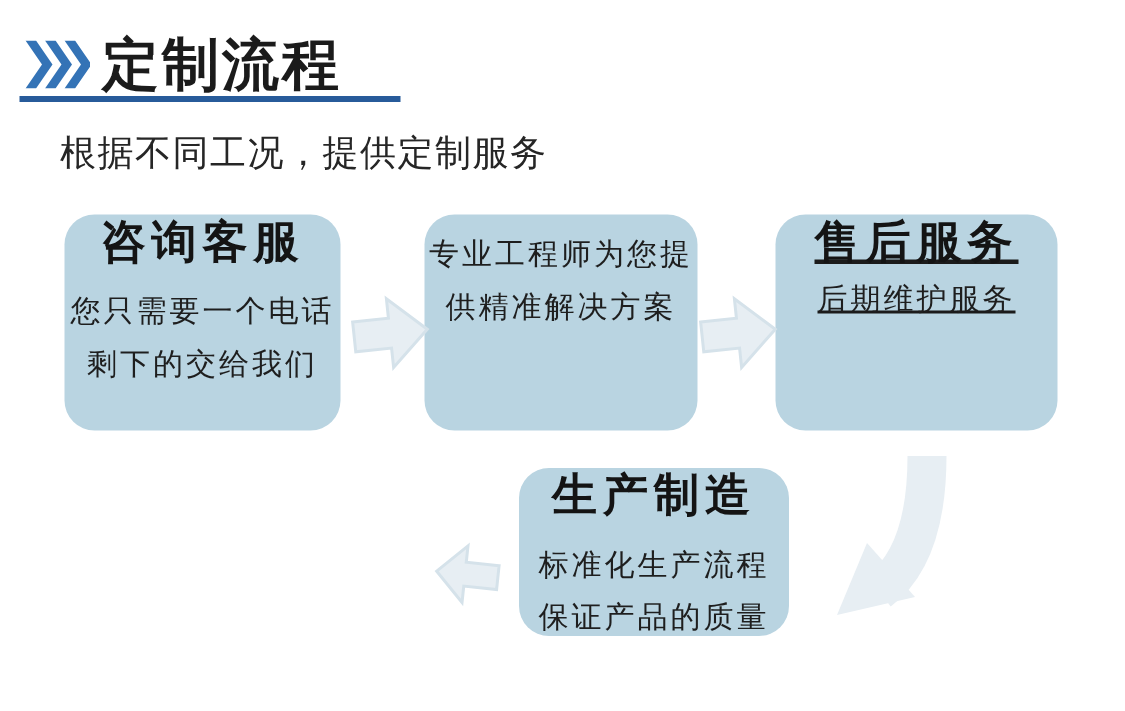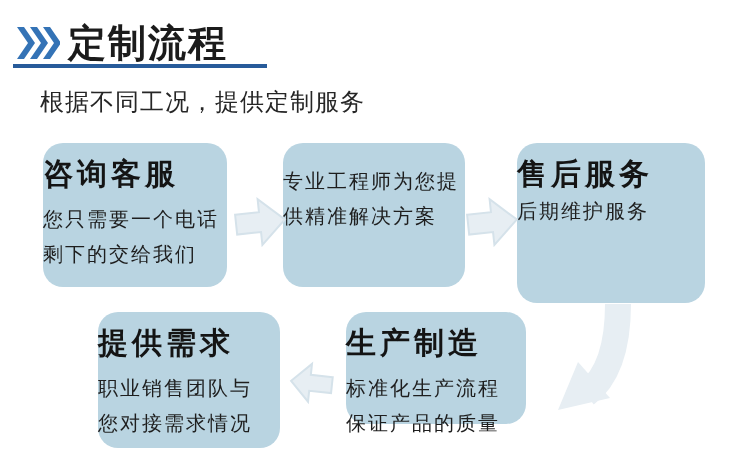--- a/index.html
+++ b/index.html
@@ -16,21 +16,21 @@
   .title-underline{
     position:absolute;left:13px;top:64px;width:254px;height:4px;
     background:var(--underline,#275b9a);
   }
   .subtitle{
     position:absolute;left:40px;top:86px;font-size:24px;color:#262626;letter-spacing:1px;
   }
   
   .step-box{
     position:absolute;background:var(--box_fill,#b9d4e1);border-radius:20px;
-    box-sizing:border-box;padding-top:12px;
+    text-align:center;box-sizing:border-box;
   }
   .step-title{
     display:block;font-size:30px;font-weight:bold;letter-spacing:4px;
     color:#141414;line-height:38px;font-family:"Liberation Sans", sans-serif;
   }
   .step-line{
     display:block;font-size:20px;letter-spacing:2px;color:#1e1e1e;line-height:33px;
     font-family:"DejaVu Serif", serif;margin-top:2px;
   }
   .step-line.first{margin-top:10px;}
@@ -61,30 +61,25 @@
     <span class="step-title">咨询客服</span>
     <span class="step-line first">您只需要一个电话</span>
     <span class="step-line">剩下的交给我们</span>
   </div>
 
   <div class="step-box" style="left:283px;top:143px;width:182px;height:144px;">
     <span class="step-line first">专业工程师为您提</span>
     <span class="step-line">供精准解决方案</span>
   </div>
 
-  <div class="step-box" style="left:517px;top:143px;width:188px;height:160px;">
+  <div class="step-box" style="left:517px;top:143px;width:188px;height:144px;text-decoration:underline;">
     <span class="step-title">售后服务</span>
     <span class="step-line">后期维护服务</span>
   </div>
 
-  <div class="step-box" style="left:98px;top:312px;width:182px;height:136px;">
-    <span class="step-title">提供需求</span>
-    <span class="step-line first">职业销售团队与</span>
-    <span class="step-line">您对接需求情况</span>
-  </div>
 
   <div class="step-box" style="left:346px;top:312px;width:180px;height:112px;">
     <span class="step-title">生产制造</span>
     <span class="step-line first">标准化生产流程</span>
     <span class="step-line">保证产品的质量</span>
   </div>
 
   <svg class="flow-arrow" style="left:232px;top:194px;transform:rotate(-6deg);" width="58" height="56" viewBox="0 0 58 56">
     <path class="arrow-shape" d="M4 18 L28 18 L28 5 L53 28 L28 51 L28 38 L4 38 Z"></path>
   </svg>

